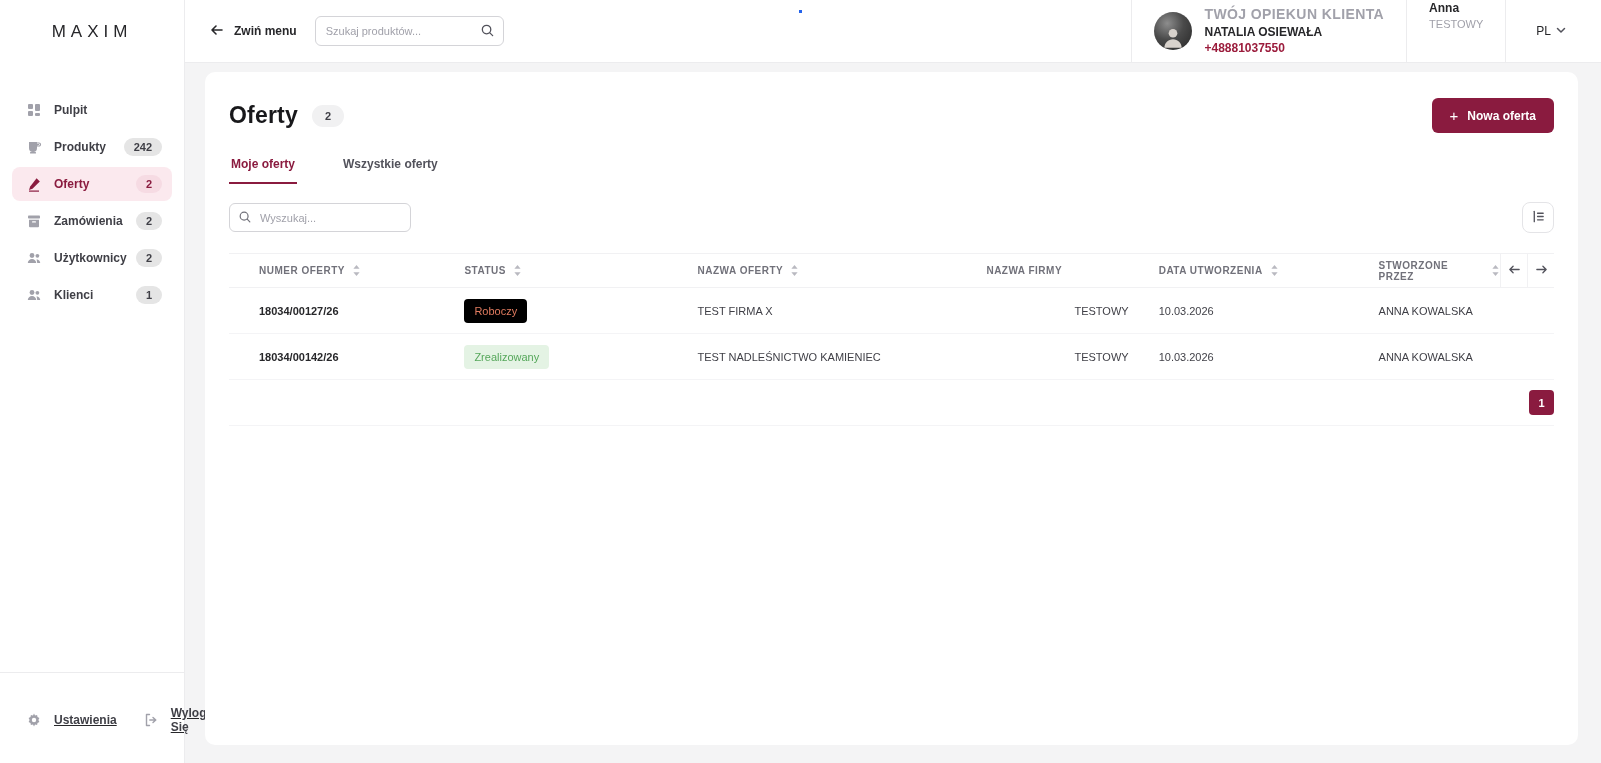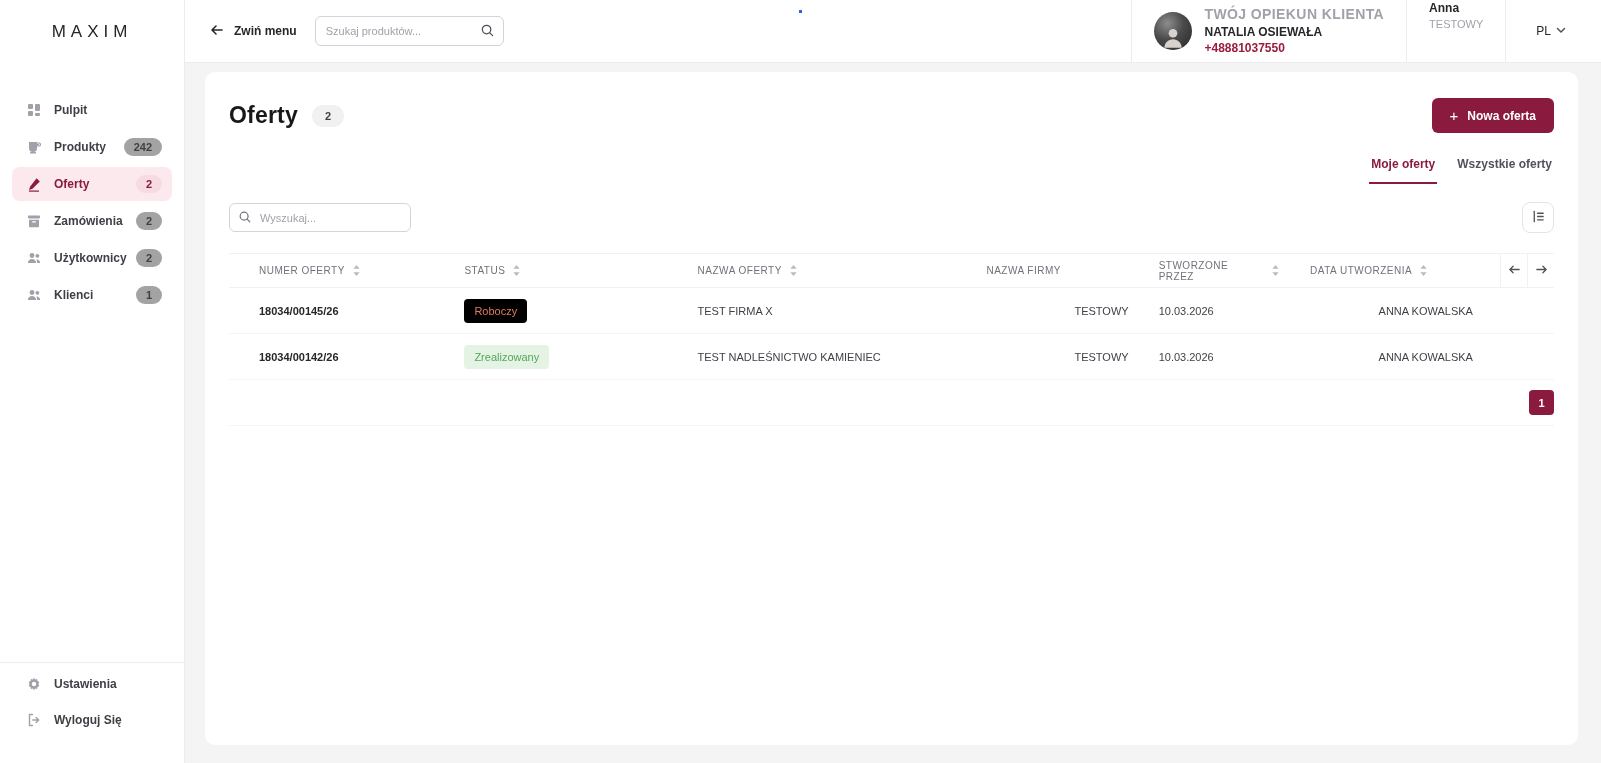--- a/index.html
+++ b/index.html
@@ -22,27 +22,27 @@
   .nav { flex:1; padding:30px 12px 0; display:flex; flex-direction:column; gap:3px; }
   .side-item {
     display:flex; align-items:center; height:34px; padding:0 10px 0 14px;
     border-radius:8px; cursor:pointer; color:#3f3f46;
     font-size:12px; font-weight:700;
   }
   .side-item .s-icon { width:16px; height:16px; margin-right:12px; color:#a1a1aa; display:inline-flex; }
   .side-item .s-icon svg { width:16px; height:16px; }
   .side-item .s-label { flex:1; }
   .side-badge {
-    background:#a3a3a3; color:#3f3f46; font-size:11px; font-weight:700;
+    background:#e5e5e5; color:#3f3f46; font-size:11px; font-weight:700;
     padding:3px 10px; border-radius:11px; min-width:26px; text-align:center;
   }
   .side-item.active { background:#fbe9ee; color:#8a1b3f; }
   .side-item.active .s-icon { color:#8a1b3f; }
   .side-item.active .side-badge { background:#f6dbe3; color:#8a1b3f; }
-  .nav-footer { padding:4px 12px 26px; border-top:1px solid #ececee; display:flex; flex-direction:column; gap:2px; }
+  .nav-footer { padding:30px 12px 26px; border-top:1px solid #ececee; display:flex; gap:2px;text-decoration:underline; }
 
   
   .right { flex:1; display:flex; flex-direction:column; min-width:0; position:relative; }
 
   .topbar {
     height:63px; background:#fff; border-bottom:1px solid #ececee;
     display:flex; align-items:center; padding:0 0 0 24px; flex-shrink:0;
   }
   .collapse-btn { display:flex; align-items:center; gap:9px; font-size:12px; font-weight:700; color:#27272a; cursor:pointer; }
   .collapse-btn svg { width:16px; height:16px; }
@@ -87,21 +87,21 @@
     margin-left:14px; background:#f1f1f2; color:#3f3f46; font-size:11px; font-weight:700;
     padding:5px 13px; border-radius:13px;
   }
   .new-offer-btn {
     margin-left:auto; background:#8a1b3f; color:#fff; border:none; cursor:pointer;
     font-size:12px; font-weight:700; font-family:"Liberation Sans", sans-serif;
     padding:0 18px; height:35px; border-radius:6px; display:flex; align-items:center; gap:9px;
   }
   .new-offer-btn .plus { font-size:15px; font-weight:400; line-height:1; }
 
-  .tabs { display:flex; gap:18px; margin-top:24px; border-bottom:1px solid transparent;justify-content:flex-end; }
+  .tabs { display:flex; gap:44px; margin-top:24px; border-bottom:1px solid transparent; }
   .tab { font-size:12px; font-weight:700; color:#52525b; padding:0 2px 11px; cursor:pointer; border-bottom:2px solid transparent; }
   .tab.active { color:#8a1b3f; border-bottom-color:#8a1b3f; }
 
   .filter-row { margin-top:17px; display:flex; align-items:center; }
   .list-search { position:relative; }
   .list-search input {
     width:182px; height:29px; border:1px solid #d4d4d8; border-radius:6px;
     padding:0 10px 0 30px; font-size:11px; outline:none; color:#27272a;
     font-family:"Liberation Sans", sans-serif;
   }
@@ -114,21 +114,21 @@
   .view-btn svg { width:15px; height:15px; }
 
   
   .table { margin-top:20px; }
   .thead {
     display:flex; align-items:stretch; height:35px;
     border-top:1px solid #f1f1f3; border-bottom:1px solid #f1f1f3;
   }
   .th {
     display:flex; align-items:center; gap:7px; padding-left:30px;
-    font-size:10px; font-weight:400; letter-spacing:0.5px; color:#71717a;
+    font-size:10px; font-weight:700; letter-spacing:0.5px; color:#71717a;
   }
   .th.sortable { cursor:pointer; }
   .sort-ic { display:inline-flex; color:#b9b9c0; }
   .sort-ic svg { width:9px; height:11px; }
   .nav-cell {
     width:27px; border-left:1px solid #f1f1f3; display:flex; align-items:center;
     justify-content:center; color:#52525b; cursor:pointer; flex-shrink:0;
   }
   .nav-cell svg { width:13px; height:13px; }
   .c1 { width:15.5%; } .c2 { width:17.6%; } .c3 { width:21.8%; }
@@ -353,52 +353,52 @@
                 <span class="sort-ic">
                   <svg viewBox="0 0 9 11" fill="currentColor">
                     <path d="M4.5 0 7.6 3.8H1.4z"></path>
                     <path d="M4.5 11 1.4 7.2h6.2z"></path>
                   </svg>
                 </span>
               </div>
               <div class="th c4">
                 <span>NAZWA FIRMY</span>
               </div>
+              <div class="th c5 sortable">
+                <span>DATA UTWORZENIA</span>
+                <span class="sort-ic">
+                  <svg viewBox="0 0 9 11" fill="currentColor">
+                    <path d="M4.5 0 7.6 3.8H1.4z"></path>
+                    <path d="M4.5 11 1.4 7.2h6.2z"></path>
+                  </svg>
+                </span>
+              </div>
               <div class="th c6 sortable">
                 <span>STWORZONE PRZEZ</span>
                 <span class="sort-ic">
                   <svg viewBox="0 0 9 11" fill="currentColor">
                     <path d="M4.5 0 7.6 3.8H1.4z"></path>
                     <path d="M4.5 11 1.4 7.2h6.2z"></path>
                   </svg>
                 </span>
               </div>
-              <div class="th c5 sortable">
-                <span>DATA UTWORZENIA</span>
-                <span class="sort-ic">
-                  <svg viewBox="0 0 9 11" fill="currentColor">
-                    <path d="M4.5 0 7.6 3.8H1.4z"></path>
-                    <path d="M4.5 11 1.4 7.2h6.2z"></path>
-                  </svg>
-                </span>
-              </div>
               <div class="nav-cell">
                 <span><svg viewBox="0 0 14 14" fill="none" stroke="currentColor" stroke-width="1.4" stroke-linecap="round" stroke-linejoin="round">
                     <path d="M12 7H2M5.5 3.5 2 7l3.5 3.5"></path>
                   </svg></span>
               </div>
               <div class="nav-cell">
                 <span><svg viewBox="0 0 14 14" fill="none" stroke="currentColor" stroke-width="1.4" stroke-linecap="round" stroke-linejoin="round">
                     <path d="M2 7h10M8.5 3.5 12 7l-3.5 3.5"></path>
                   </svg></span>
               </div>
             </div>
           <div id="tbody">
               <div class="trow">
-                <div class="td c1 num">18034/00145/26</div>
+                <div class="td c1 num">18034/00127/26</div>
                 <div class="td c2"><span class="status-badge" style="background: #000000; color: rgb(224, 123, 95);">Roboczy</span></div>
                 <div class="td c3">TEST FIRMA X</div>
                 <div class="td c4">TESTOWY</div>
                 <div class="td c5">10.03.2026</div>
                 <div class="td c6">ANNA KOWALSKA</div>
                 <div class="row-spacer"></div>
               </div>
               <div class="trow">
                 <div class="td c1 num">18034/00142/26</div>
                 <div class="td c2"><span class="status-badge" style="background: rgb(228, 243, 228); color: rgb(85, 167, 90);">Zrealizowany</span></div>

